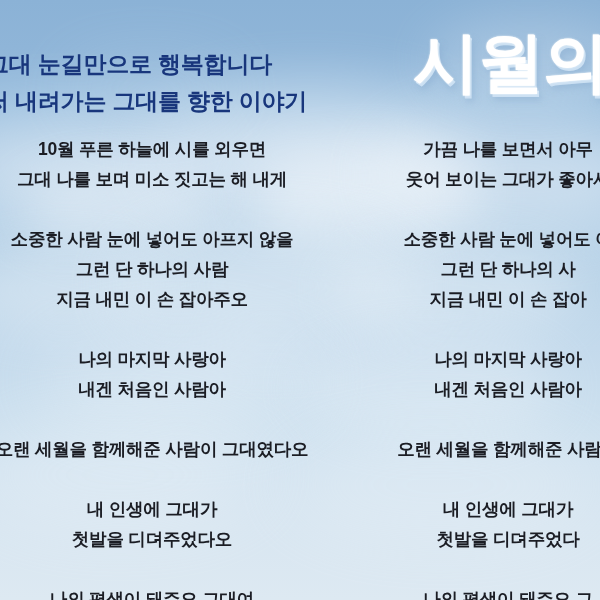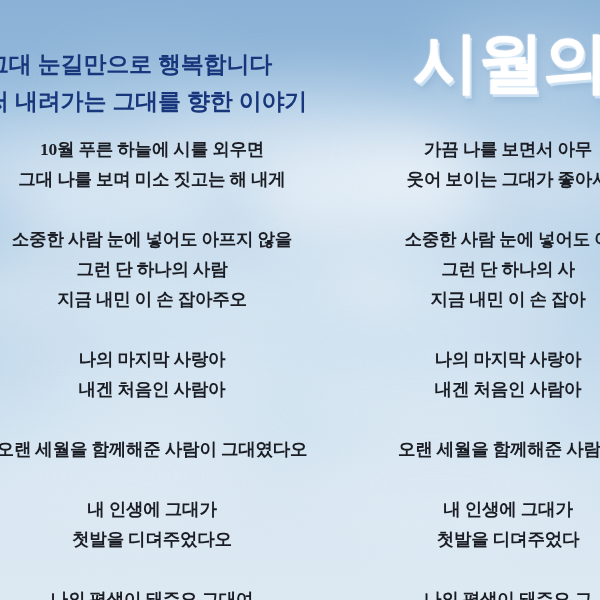--- a/index.html
+++ b/index.html
@@ -77,21 +77,20 @@
       4px 6px 6px rgba(140,175,210,0.55);
   }
 
   
   .lyrics {
     position:absolute;
     top:134px;
     left:0;
     width:536px;
     height:466px;
-    font-family:Liberation Serif, serif;
   }
   .col {
     position:absolute;
     top:0;
     color:#1b1d24;
     font-weight:600;
     font-size:17.5px;
     line-height:30px;
     letter-spacing:-0.2px;
     white-space:nowrap;

